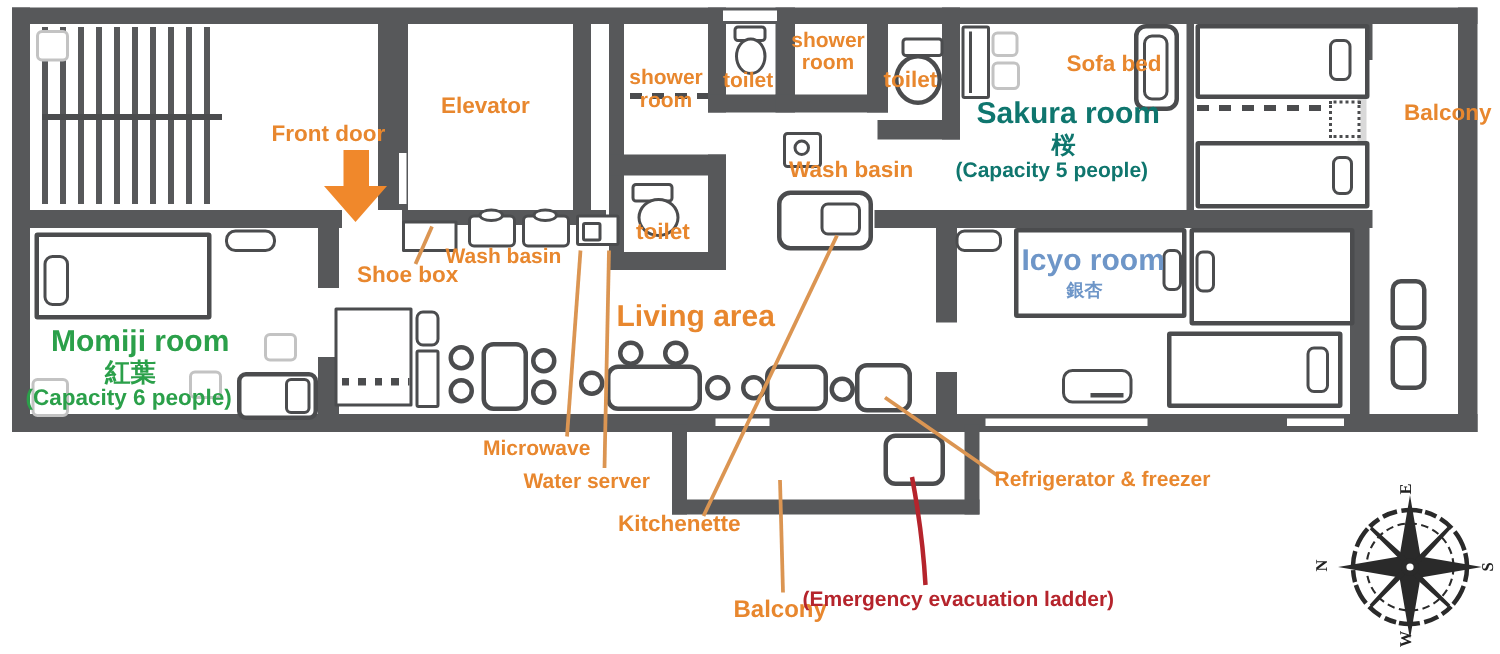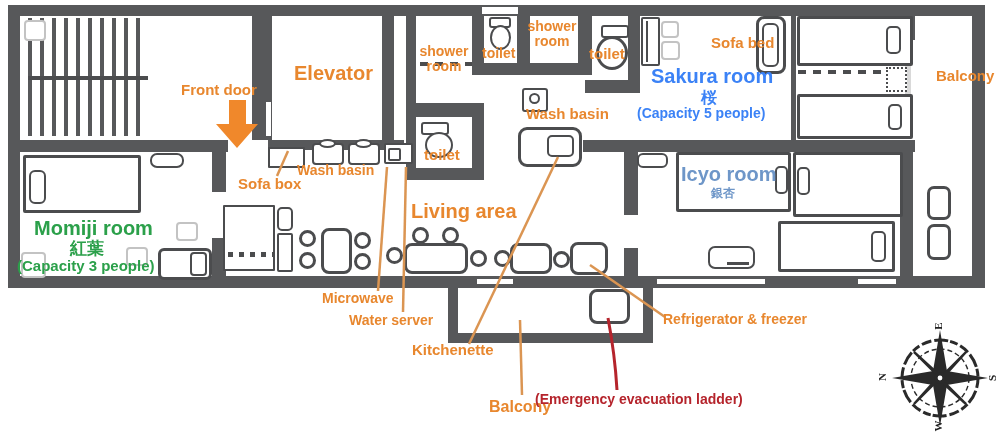--- a/index.html
+++ b/index.html
@@ -8,21 +8,21 @@
   .w{position:absolute;background:#57585A;}
   .slot{position:absolute;background:#fff;}
   .lslot{position:absolute;background:#d9d9d9;}
   .fx{position:absolute;border:3px solid #4b4c4e;background:#fff;box-sizing:border-box;border-radius:3px;}
   .thin{border-width:2px;}
   .ell{border-radius:50%;}
   .ghost{position:absolute;border:2px solid #c3c3c3;background:#fff;box-sizing:border-box;border-radius:4px;}
   .chair{position:absolute;width:17px;height:17px;border:3px solid #4b4c4e;border-radius:50%;background:#fff;box-sizing:border-box;}
   .lbl{position:absolute;font-weight:700;color:#E8872E;white-space:nowrap;line-height:1.08;}
   .wrap{white-space:normal;text-align:center;}
-  .pink{color:#3b82f6;} .green{color:#2BA04A;} .blue{color:#6E96C8;} .red{color:#B5242C;}
+  .pink{color:#0f766e;} .green{color:#2BA04A;} .blue{color:#6E96C8;} .red{color:#B5242C;}
   .bar{position:absolute;background:#4b4c4e;}
   .stairs{position:absolute;left:28px;top:18px;width:118px;height:118px;
           background:repeating-linear-gradient(90deg,#57585A 0 4px,transparent 4px 12px);}
   .dashrow{position:absolute;background:repeating-linear-gradient(90deg,#4b4c4e 0 8px,transparent 8px 15px);}
   .dotrow{position:absolute;background:repeating-linear-gradient(90deg,#4b4c4e 0 5px,transparent 5px 11px);}
   .dotsq{position:absolute;border:2px dotted #4b4c4e;background:#fff;box-sizing:border-box;}
   svg{position:absolute;left:0;top:0;pointer-events:none;}
   .cletter{position:absolute;font-family:"Liberation Serif",serif;font-weight:700;font-size:11px;color:#222;transform:rotate(-90deg);}
 </style>
 </head>
@@ -175,37 +175,37 @@
     <polygon points="80,28 61,49 54,54 59,59 80,80 59,61 54,54 49,59 28,80 47,59 54,54 49,49 28,28 49,47 54,54 59,49" fill="none" stroke="#2a2a2a" stroke-width="2.4"></polygon>
     <circle cx="54" cy="54" r="6" fill="#2a2a2a"></circle>
     <circle cx="54" cy="54" r="2.4" fill="#fff"></circle>
   </svg>
   <span class="cletter" style="left:934px;top:320px">E</span>
   <span class="cletter" style="left:878px;top:371px">N</span>
   <span class="cletter" style="left:989px;top:372px">S</span>
   <span class="cletter" style="left:932px;top:420px">W</span>
 
   <div class="lbl" style="left:181px;top:82px;font-size:15px">Front door</div>
-  <div class="lbl" style="left:294px;top:63px;font-size:20px">Elevator</div>
+  <div class="lbl" style="left:294px;top:63px;font-size:15px">Elevator</div>
   <div class="lbl wrap" style="left:413px;top:44px;width:62px;font-size:14px">shower room</div>
   <div class="lbl" style="left:482px;top:46px;font-size:14px">toilet</div>
   <div class="lbl wrap" style="left:522px;top:19px;width:60px;font-size:14px">shower room</div>
   <div class="lbl" style="left:589px;top:46px;font-size:15px">toilet</div>
   <div class="lbl" style="left:711px;top:35px;font-size:15px">Sofa bed</div>
   <div class="lbl pink" style="left:651px;top:66px;font-size:20px">Sakura room</div>
   <div class="lbl pink" style="left:701px;top:89px;font-size:16px">桜</div>
   <div class="lbl pink" style="left:637px;top:106px;font-size:14px">(Capacity 5 people)</div>
   <div class="lbl" style="left:936px;top:68px;font-size:15px">Balcony</div>
   <div class="lbl" style="left:297px;top:163px;font-size:14px">Wash basin</div>
-  <div class="lbl" style="left:238px;top:176px;font-size:15px">Sofa box</div>
+  <div class="lbl" style="left:238px;top:176px;font-size:15px">Shoe box</div>
   <div class="lbl" style="left:424px;top:147px;font-size:15px">toilet</div>
   <div class="lbl" style="left:526px;top:106px;font-size:15px">Wash basin</div>
   <div class="lbl green" style="left:34px;top:218px;font-size:20px">Momiji room</div>
   <div class="lbl green" style="left:70px;top:240px;font-size:17px">紅葉</div>
-  <div class="lbl green" style="left:17px;top:258px;font-size:15px">(Capacity 3 people)</div>
+  <div class="lbl green" style="left:17px;top:258px;font-size:15px">(Capacity 6 people)</div>
   <div class="lbl" style="left:411px;top:201px;font-size:20px">Living area</div>
   <div class="lbl blue" style="left:681px;top:164px;font-size:20px">Icyo room</div>
   <div class="lbl blue" style="left:711px;top:187px;font-size:12px">銀杏</div>
   <div class="lbl" style="left:322px;top:291px;font-size:14px">Microwave</div>
   <div class="lbl" style="left:349px;top:313px;font-size:14px">Water server</div>
   <div class="lbl" style="left:412px;top:342px;font-size:15px">Kitchenette</div>
   <div class="lbl" style="left:489px;top:398px;font-size:16px">Balcony</div>
   <div class="lbl" style="left:663px;top:312px;font-size:14px">Refrigerator &amp; freezer</div>
   <div class="lbl red" style="left:535px;top:392px;font-size:14px">(Emergency evacuation ladder)</div>
 

